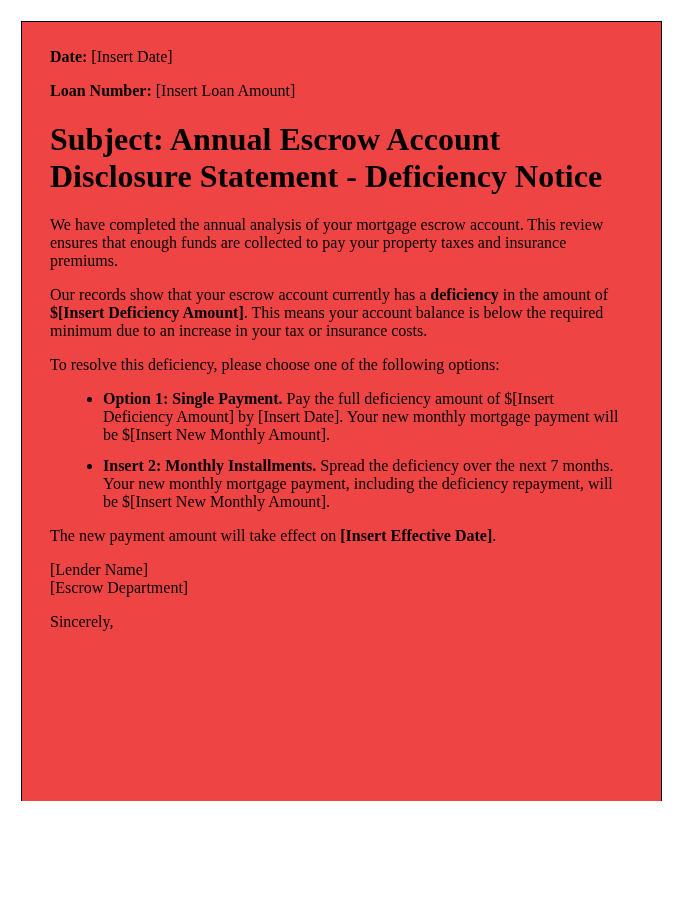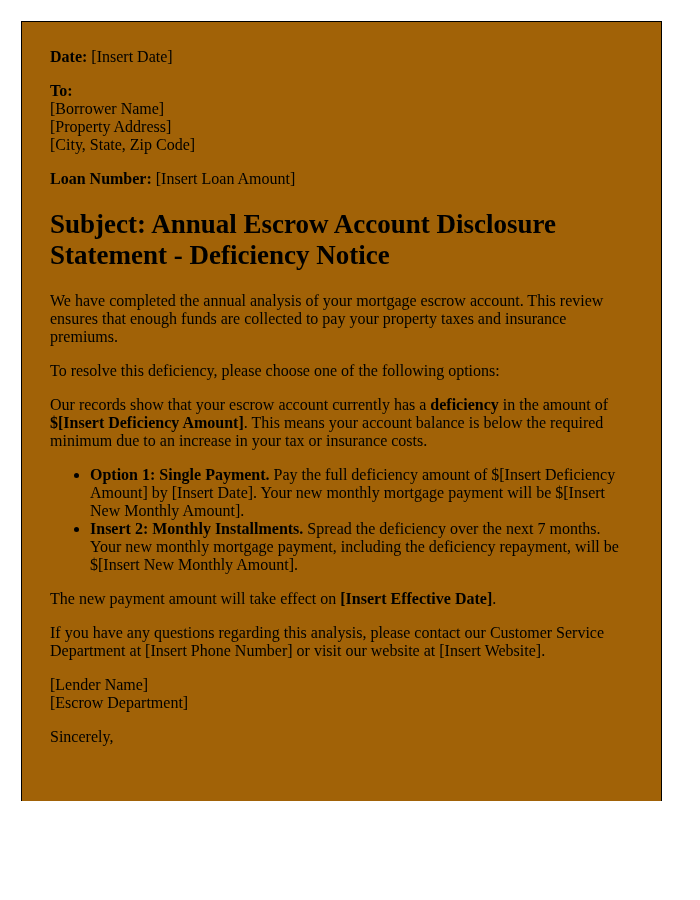--- a/index.html
+++ b/index.html
@@ -17,68 +17,66 @@
     overflow: hidden;
   }
   .page {
     box-sizing: border-box;
     margin: 21px 0 0 21px;
     width: 641px;
     height: 780px;
     border: 1px solid #000000;
     border-bottom: none;
     padding: 10px 28px 0 28px;
-    background: #a16207;
+    background: #ef4444;
     overflow: visible;
   }
   .page p {
     margin: 16px 0;
   }
   .page h1 {
-    font-size: 27px;
+    font-size: 32px;
     font-weight: bold;
     margin: 21px 0;
     line-height: normal;
   }
   .page ul {
     margin: 16px 0;
     padding-left: 40px;
     list-style-type: disc;
   }
   .page li {
-    margin: 0;
+    margin: 13px;
   }
   b { font-weight: bold; }
 </style>
 </head>
 <body>
 
 <div class="page">
 
   <p><b>Date:</b> <span>[Insert Date]</span></p>
 
-  <p><b>To:</b><br><span>[Borrower Name]</span><br><span>[Property Address]</span><br><span>[City, State, Zip Code]</span></p>
 
   <p><b>Loan Number:</b> <span>[Insert Loan Amount]</span></p>
 
   <h1>Subject: Annual Escrow Account Disclosure Statement - Deficiency Notice</h1>
 
 
   <p>We have completed the annual analysis of your mortgage escrow account. This review ensures that enough funds are collected to pay your property taxes and insurance premiums.</p>
 
+  <p><span>Our records show that your escrow account currently has a </span><b>deficiency</b><span> in the amount of </span><b>$[Insert Deficiency Amount]</b><span>. This means your account balance is below the required minimum due to an increase in your tax or insurance costs.</span></p>
+
   <p>To resolve this deficiency, please choose one of the following options:</p>
-
-  <p><span>Our records show that your escrow account currently has a </span><b>deficiency</b><span> in the amount of </span><b>$[Insert Deficiency Amount]</b><span>. This means your account balance is below the required minimum due to an increase in your tax or insurance costs.</span></p>
 
   <ul>
     <li><b>Option 1: Single Payment.</b><span> Pay the full deficiency amount of $[Insert Deficiency Amount] by [Insert Date]. Your new monthly mortgage payment will be $[Insert New Monthly Amount].</span></li>
     <li><b>Insert 2: Monthly Installments.</b><span> Spread the deficiency over the next 7 months. Your new monthly mortgage payment, including the deficiency repayment, will be $[Insert New Monthly Amount].</span></li>
   </ul>
 
   <p><span>The new payment amount will take effect on </span><b>[Insert Effective Date]</b><span>.</span></p>
 
-  <p>If you have any questions regarding this analysis, please contact our Customer Service Department at [Insert Phone Number] or visit our website at [Insert Website].</p>
 
   <p><span>[Lender Name]</span><br><span>[Escrow Department]</span></p>
 
   <p>Sincerely,</p>
 
 </div>
 
 </body></html>

